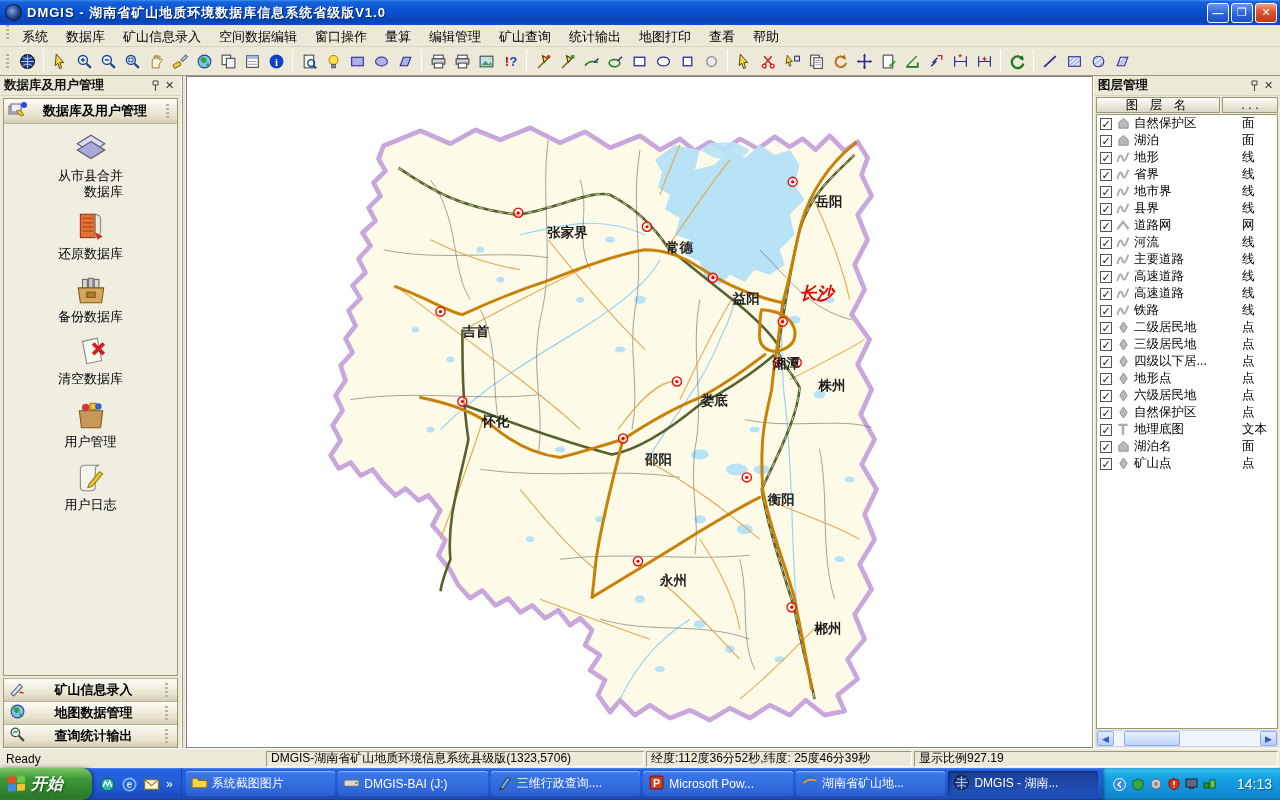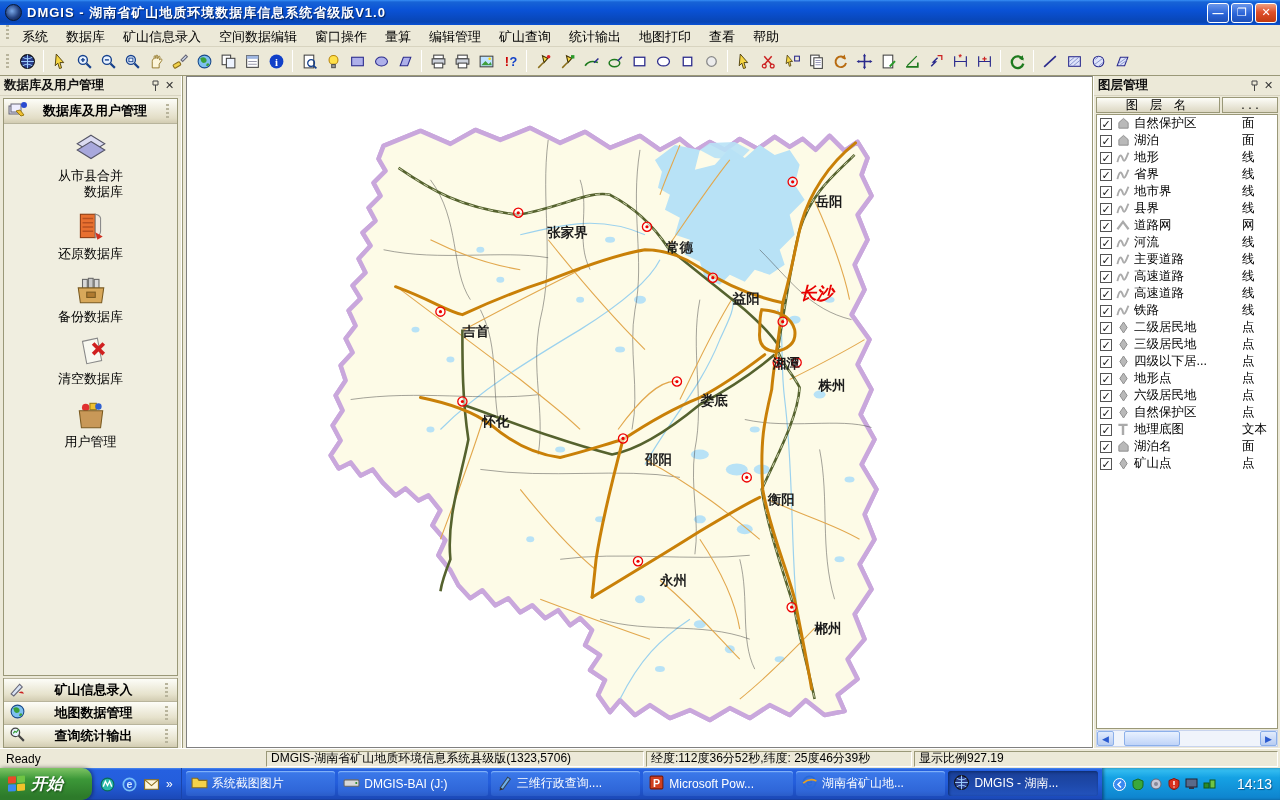--- a/index.html
+++ b/index.html
@@ -626,20 +626,29 @@
               <span>
                 <svg viewBox="0 0 32 32" width="34" height="34">
                   <circle cx="11" cy="9" r="3.5" fill="#e03030"></circle>
                   <rect x="15" y="5" width="6" height="6" fill="#f0c030" stroke="#9a7a10"></rect>
                   <circle cx="23" cy="8" r="3" fill="#3060d0"></circle>
                   <path d="M5,12 L27,12 L25,28 L7,28 Z" fill="#c89858" stroke="#7a5a20"></path>
                 </svg>
               </span>
               <div class="action-label">用户管理</div>
             </div>
+            <div class="action-item">
+              <span>
+                <svg viewBox="0 0 32 32" width="34" height="34">
+                  <path d="M6,8 Q6,4 10,4 L24,4 Q20,4 20,8 L20,24 Q20,28 16,28 L10,28 Q6,28 6,24 Z" fill="#f4f4ec" stroke="#888"></path>
+                  <path d="M14,22 L24,10 L27,12 L17,24 L13,25 Z" fill="#f0c030" stroke="#9a7a10"></path>
+                </svg>
+              </span>
+              <div class="action-label">用户日志</div>
+            </div>
           </div>
       </div>
       <div class="lgroups" id="lp-groups">
           <div class="group-btn">
             <span><svg viewBox="0 0 16 16" width="17" height="17">
                 <path d="M2,13 L10,4 L12.5,6.5 L4.5,15 Z" fill="#d9e4f5" stroke="#667"></path>
                 <path d="M9,12 Q13,9 14,13 Z" fill="#c22"></path>
               </svg></span>
             <span class="gb-label">矿山信息录入</span>
             <span class="grip"></span>

